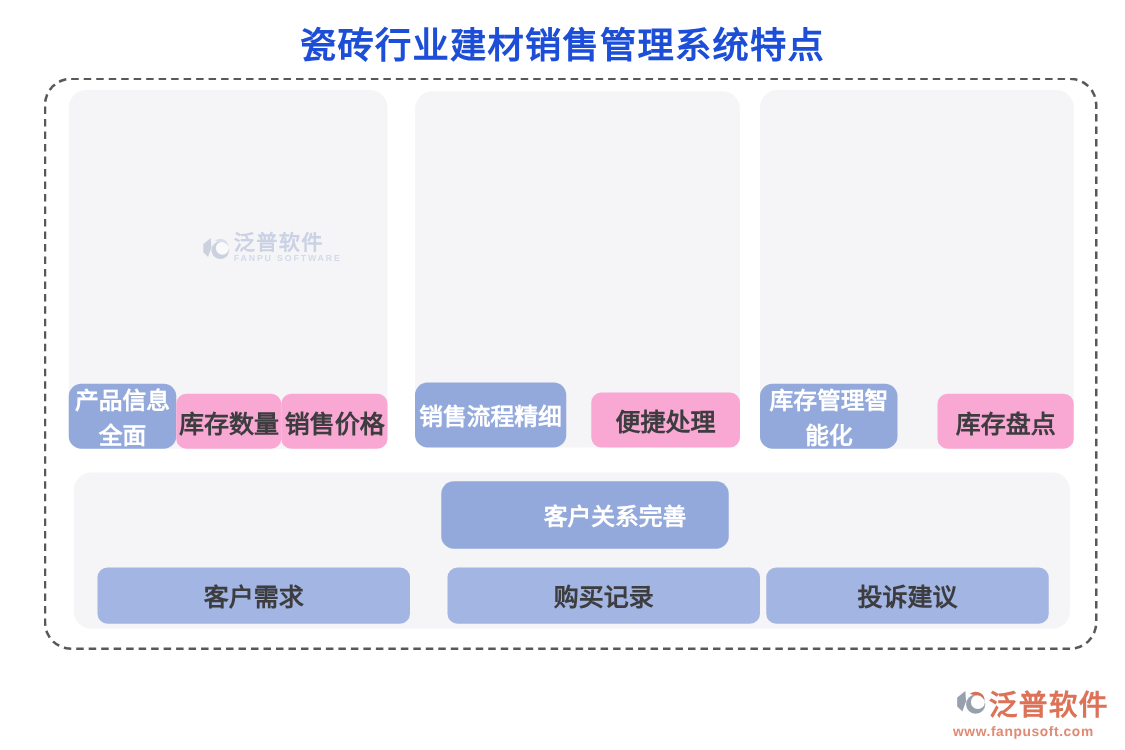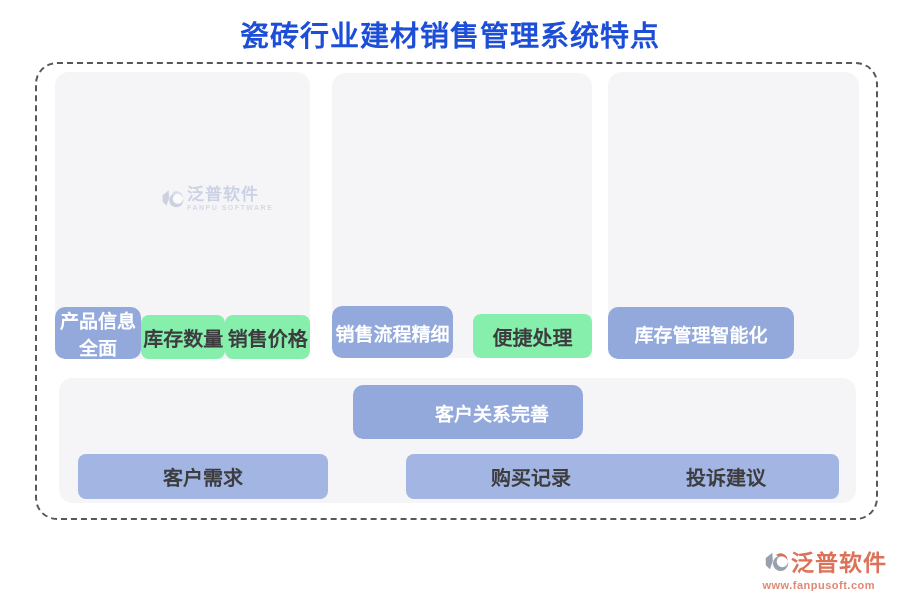--- a/index.html
+++ b/index.html
@@ -46,21 +46,21 @@
     width:186px; height:52px;
     margin-top:18px;
     background:#93a9dc;
     border-radius:10px;
     color:#ffffff;
     font-size:19px; font-weight:700;
   }
   .card-item {
     width:183px; height:44px;
     margin-top:28px;
-    background:#86efac;
+    background:#f9a8d4;
     border-radius:8px;
     color:#3d3d40;
     font-size:20px; font-weight:700;
   }
   .col-panel .card-item:first-of-type { margin-top:17px; }
   .bottom-header {
     position:absolute; left:294px; top:7px;
     width:230px; height:54px;
     background:#93a9dc;
     border-radius:10px;
@@ -68,21 +68,21 @@
     font-size:19px; font-weight:700;padding-left:48px;
   }
   .bottom-item {
     position:absolute; top:76px; height:45px;
     background:#a3b5e3;
     border-radius:8px;
     color:#3d3d40;
     font-size:20px; font-weight:700;
   }
   .bitem1 { left:19px;  width:250px; }
-  .bitem2 { left:299px; width:250px;margin-left:48px; }
+  .bitem2 { left:299px; width:250px; }
   .bitem3 { left:554px; width:226px; }
 
   .watermark {
     position:absolute; left:162px; top:186px;
     display:flex; align-items:flex-start;
     opacity:0.55;
     pointer-events:none;
   }
   .watermark .wm-text { margin-left:3px; }
   .wm-brand {
@@ -127,20 +127,21 @@
     <div class="card card-item">销售价格</div>
   </div>
 
   <div class="col-panel panel2">
     <div class="card card-header">销售流程精细</div>
     <div class="card card-item">便捷处理</div>
   </div>
 
   <div class="col-panel panel3">
     <div class="card card-header">库存管理智能化</div>
+    <div class="card card-item">库存盘点</div>
   </div>
 
   <div class="panel-bottom">
     <div class="card bottom-header">客户关系完善</div>
     <div class="card bottom-item bitem1">客户需求</div>
     <div class="card bottom-item bitem2">购买记录</div>
     <div class="card bottom-item bitem3">投诉建议</div>
   </div>
 
 </div>

